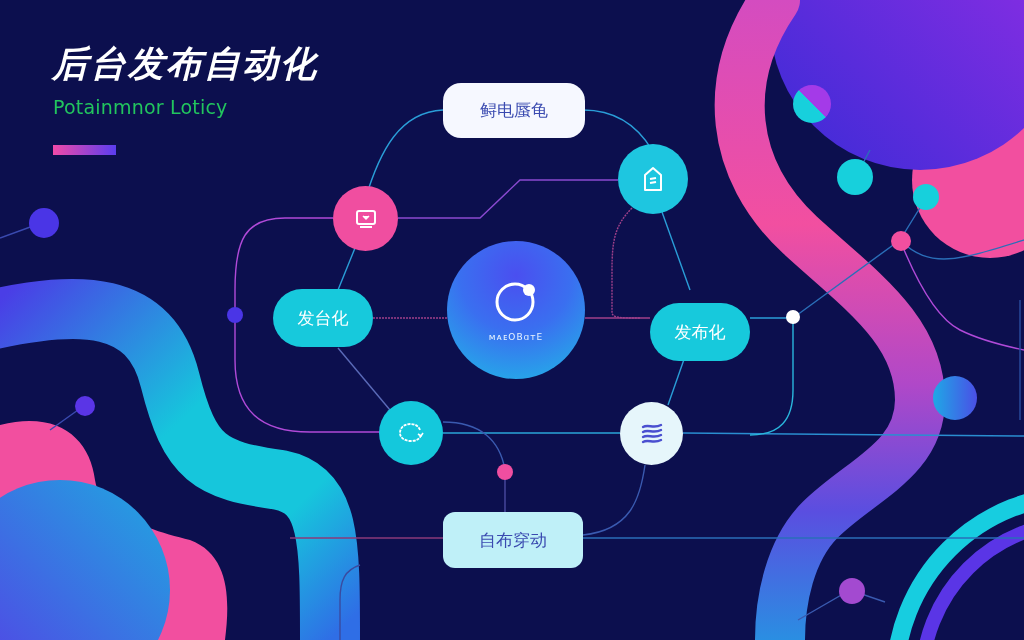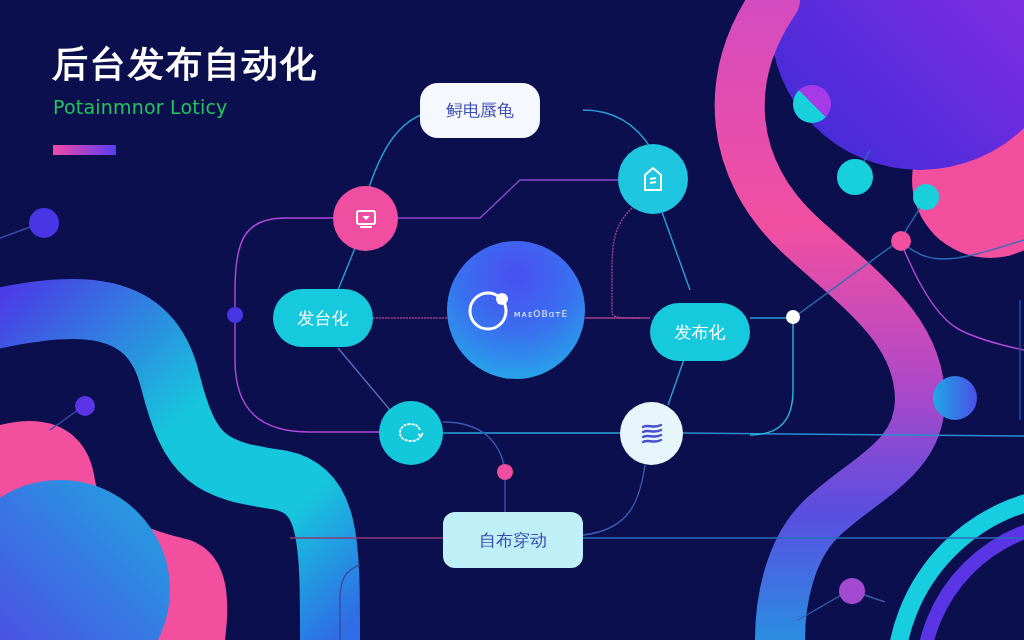--- a/index.html
+++ b/index.html
@@ -7,46 +7,47 @@
       width: 1024px; height: 640px; overflow: hidden;
       background: #0c0f4e;
       font-family: "DejaVu Sans", "Liberation Sans", sans-serif;
       position: relative;
     }
     .canvas { position: absolute; inset: 0; width: 1024px; height: 640px; }
     .title {
       position: absolute; left: 52px; top: 40px;
       color: #ffffff; font-size: 36px; font-weight: bold; letter-spacing: 2px;
       margin: 0;
+      font-style: italic;
     }
     .subtitle {
       position: absolute; left: 53px; top: 96px;
       color: #22c55e; font-size: 19px; letter-spacing: 0.2px;
     }
     .accent-bar {
       position: absolute; left: 53px; top: 145px; width: 63px; height: 10px;
       background: linear-gradient(90deg, #f04aa8, #5a3df0);
     }
     .pill {
       position: absolute; display: flex; align-items: center; justify-content: center;
       font-size: 17px; border-radius: 24px; box-sizing: border-box;
     }
-    .pill-white { left: 420px; top: 83px; width: 120px; height: 55px; background: #f6f8ff; color: #3a4ab0; border-radius: 18px; }
+    .pill-white { left: 443px; top: 83px; width: 142px; height: 55px; background: #f6f8ff; color: #3a4ab0; border-radius: 18px; }
     .pill-cyan  { background: #17c9dc; color: #ffffff; height: 58px; border-radius: 29px; }
     .pill-left  { left: 273px; top: 289px; width: 100px; align-items: center; }
     .pill-right { left: 650px; top: 289px; width: 100px; margin-top: 14px; }
     .pill-bottom { left: 443px; top: 512px; width: 140px; height: 56px; background: #bff0f8; color: #3a4ab0; border-radius: 12px; }
     .node {
       position: absolute; border-radius: 50%;
       display: flex; align-items: center; justify-content: center;
     }
     .hub {
       position: absolute; left: 447px; top: 241px; width: 138px; height: 138px; border-radius: 50%;
       background: radial-gradient(circle at 50% 25%, #4a4ff0 0%, #3a6ff0 45%, #1fb9e6 100%);
-      display: flex; flex-direction: row; align-items: center; justify-content: center;
+      display: flex; flex-direction: column; align-items: center; justify-content: center;
     }
     .hub-label { color: #e8f2ff; font-size: 9px; letter-spacing: 1px; margin-top: 8px; }
   </style>
 </head>
 <body>
 
 <svg class="canvas" viewBox="0 0 1024 640" xmlns="http://www.w3.org/2000/svg">
   <defs>
     <linearGradient id="gPurple" x1="0" y1="1" x2="1" y2="0">
       <stop offset="0" stop-color="#3a2bd6"></stop>

